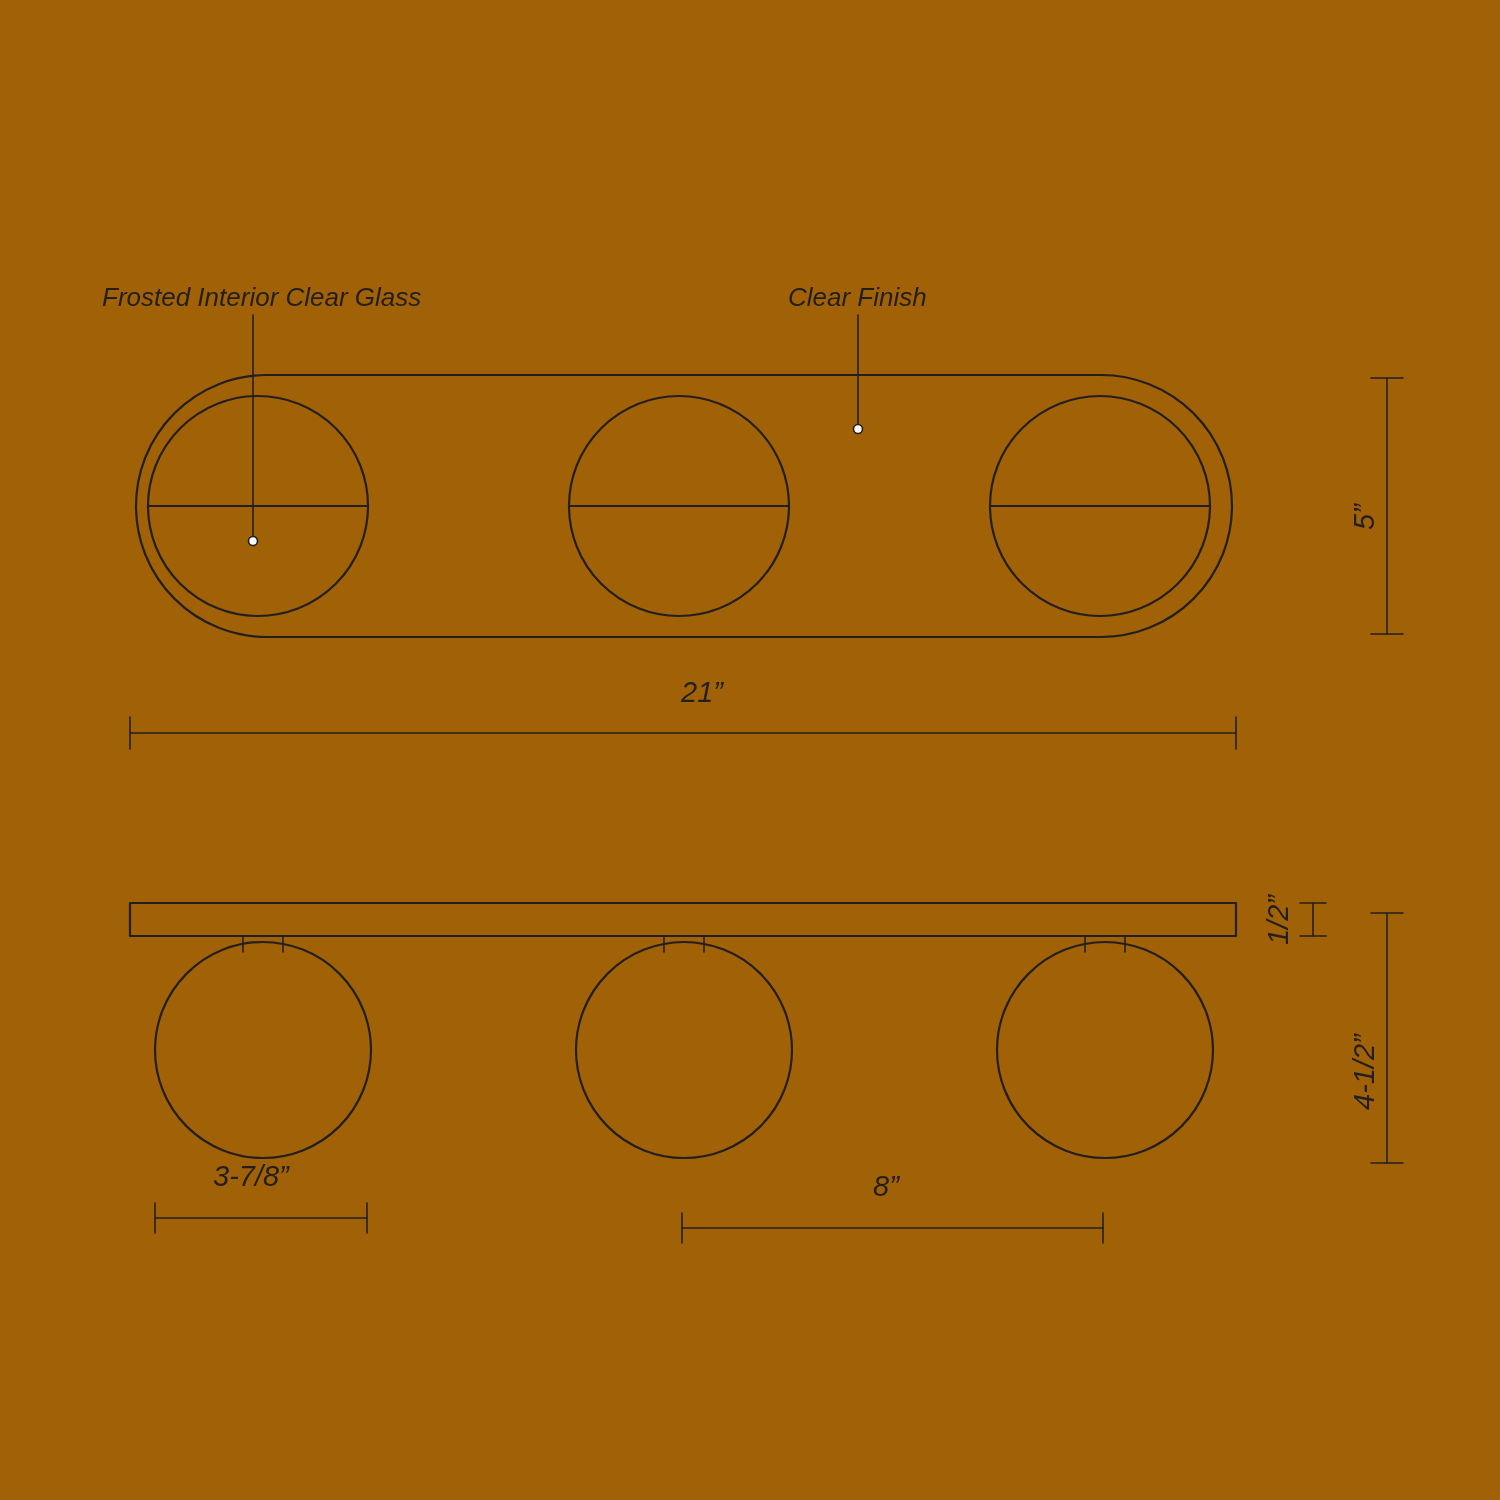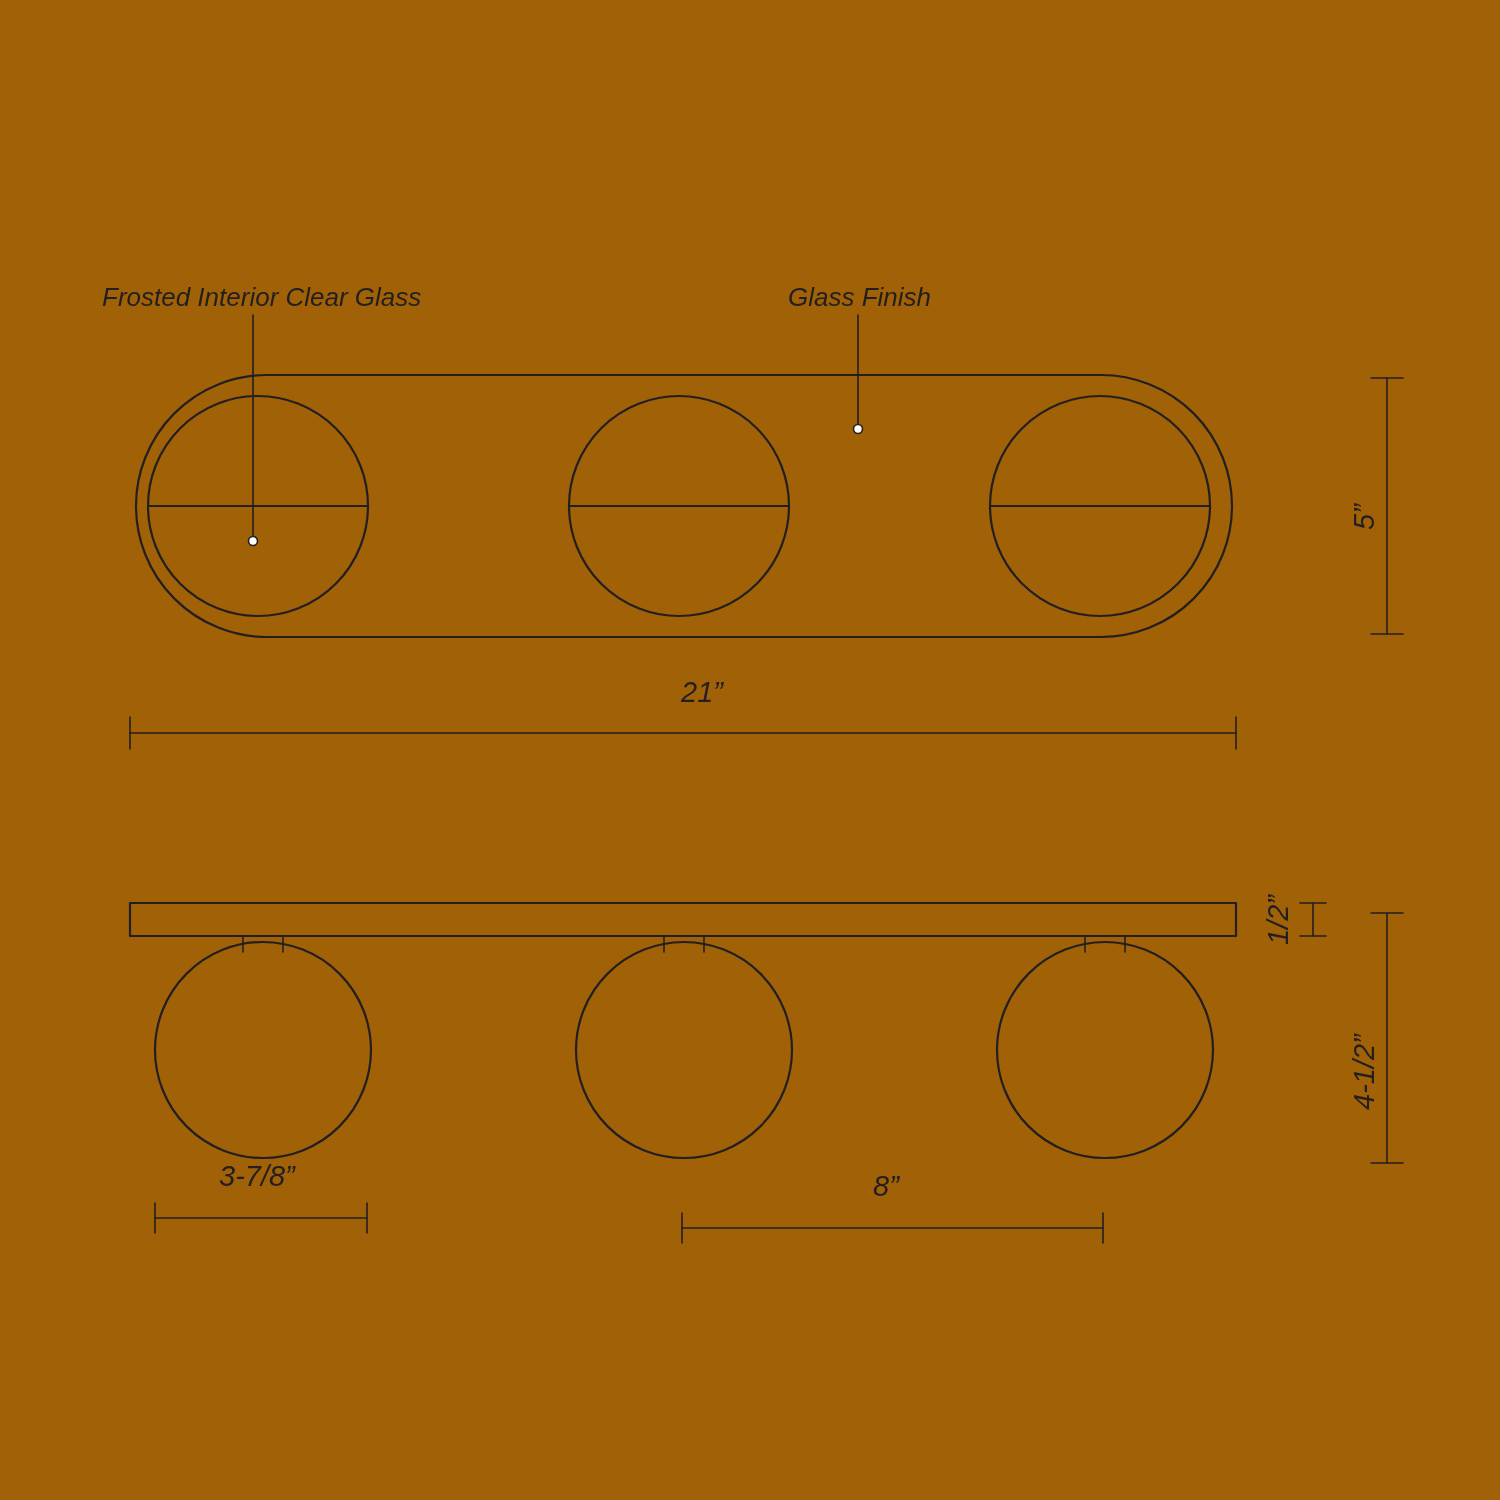--- a/index.html
+++ b/index.html
@@ -135,27 +135,27 @@
         <line x1="682" y1="1228" x2="1103" y2="1228"></line>
         <line x1="682" y1="1213" x2="682" y2="1243"></line>
         <line x1="1103" y1="1213" x2="1103" y2="1243"></line>
       </g>
 
     </g>
   </svg>
 
   <div class="label callout-label" style="left:102px; top:282px;">Frosted Interior Clear Glass</div>
 
-  <div class="label callout-label" style="left:788px; top:282px;">Glass Finish</div>
+  <div class="label callout-label" style="left:788px; top:282px;">Clear Finish</div>
 
   <div class="label dim-label" style="left:641px; top:676px;margin-left:40px;">21”</div>
 
   <div class="label dim-label vert" style="left:1348px; top:530px;">5”</div>
 
   <div class="label dim-label vert" style="left:1262px; top:945px;">1/2”</div>
 
   <div class="label dim-label vert" style="left:1348px; top:1110px;">4-1/2”</div>
 
-  <div class="label dim-label" style="left:219px; top:1160px;">3-7/8”</div>
+  <div class="label dim-label" style="left:213px; top:1160px;">3-7/8”</div>
 
   <div class="label dim-label" style="left:873px; top:1170px;">8”</div>
 
 </div>
 
 </body></html>

